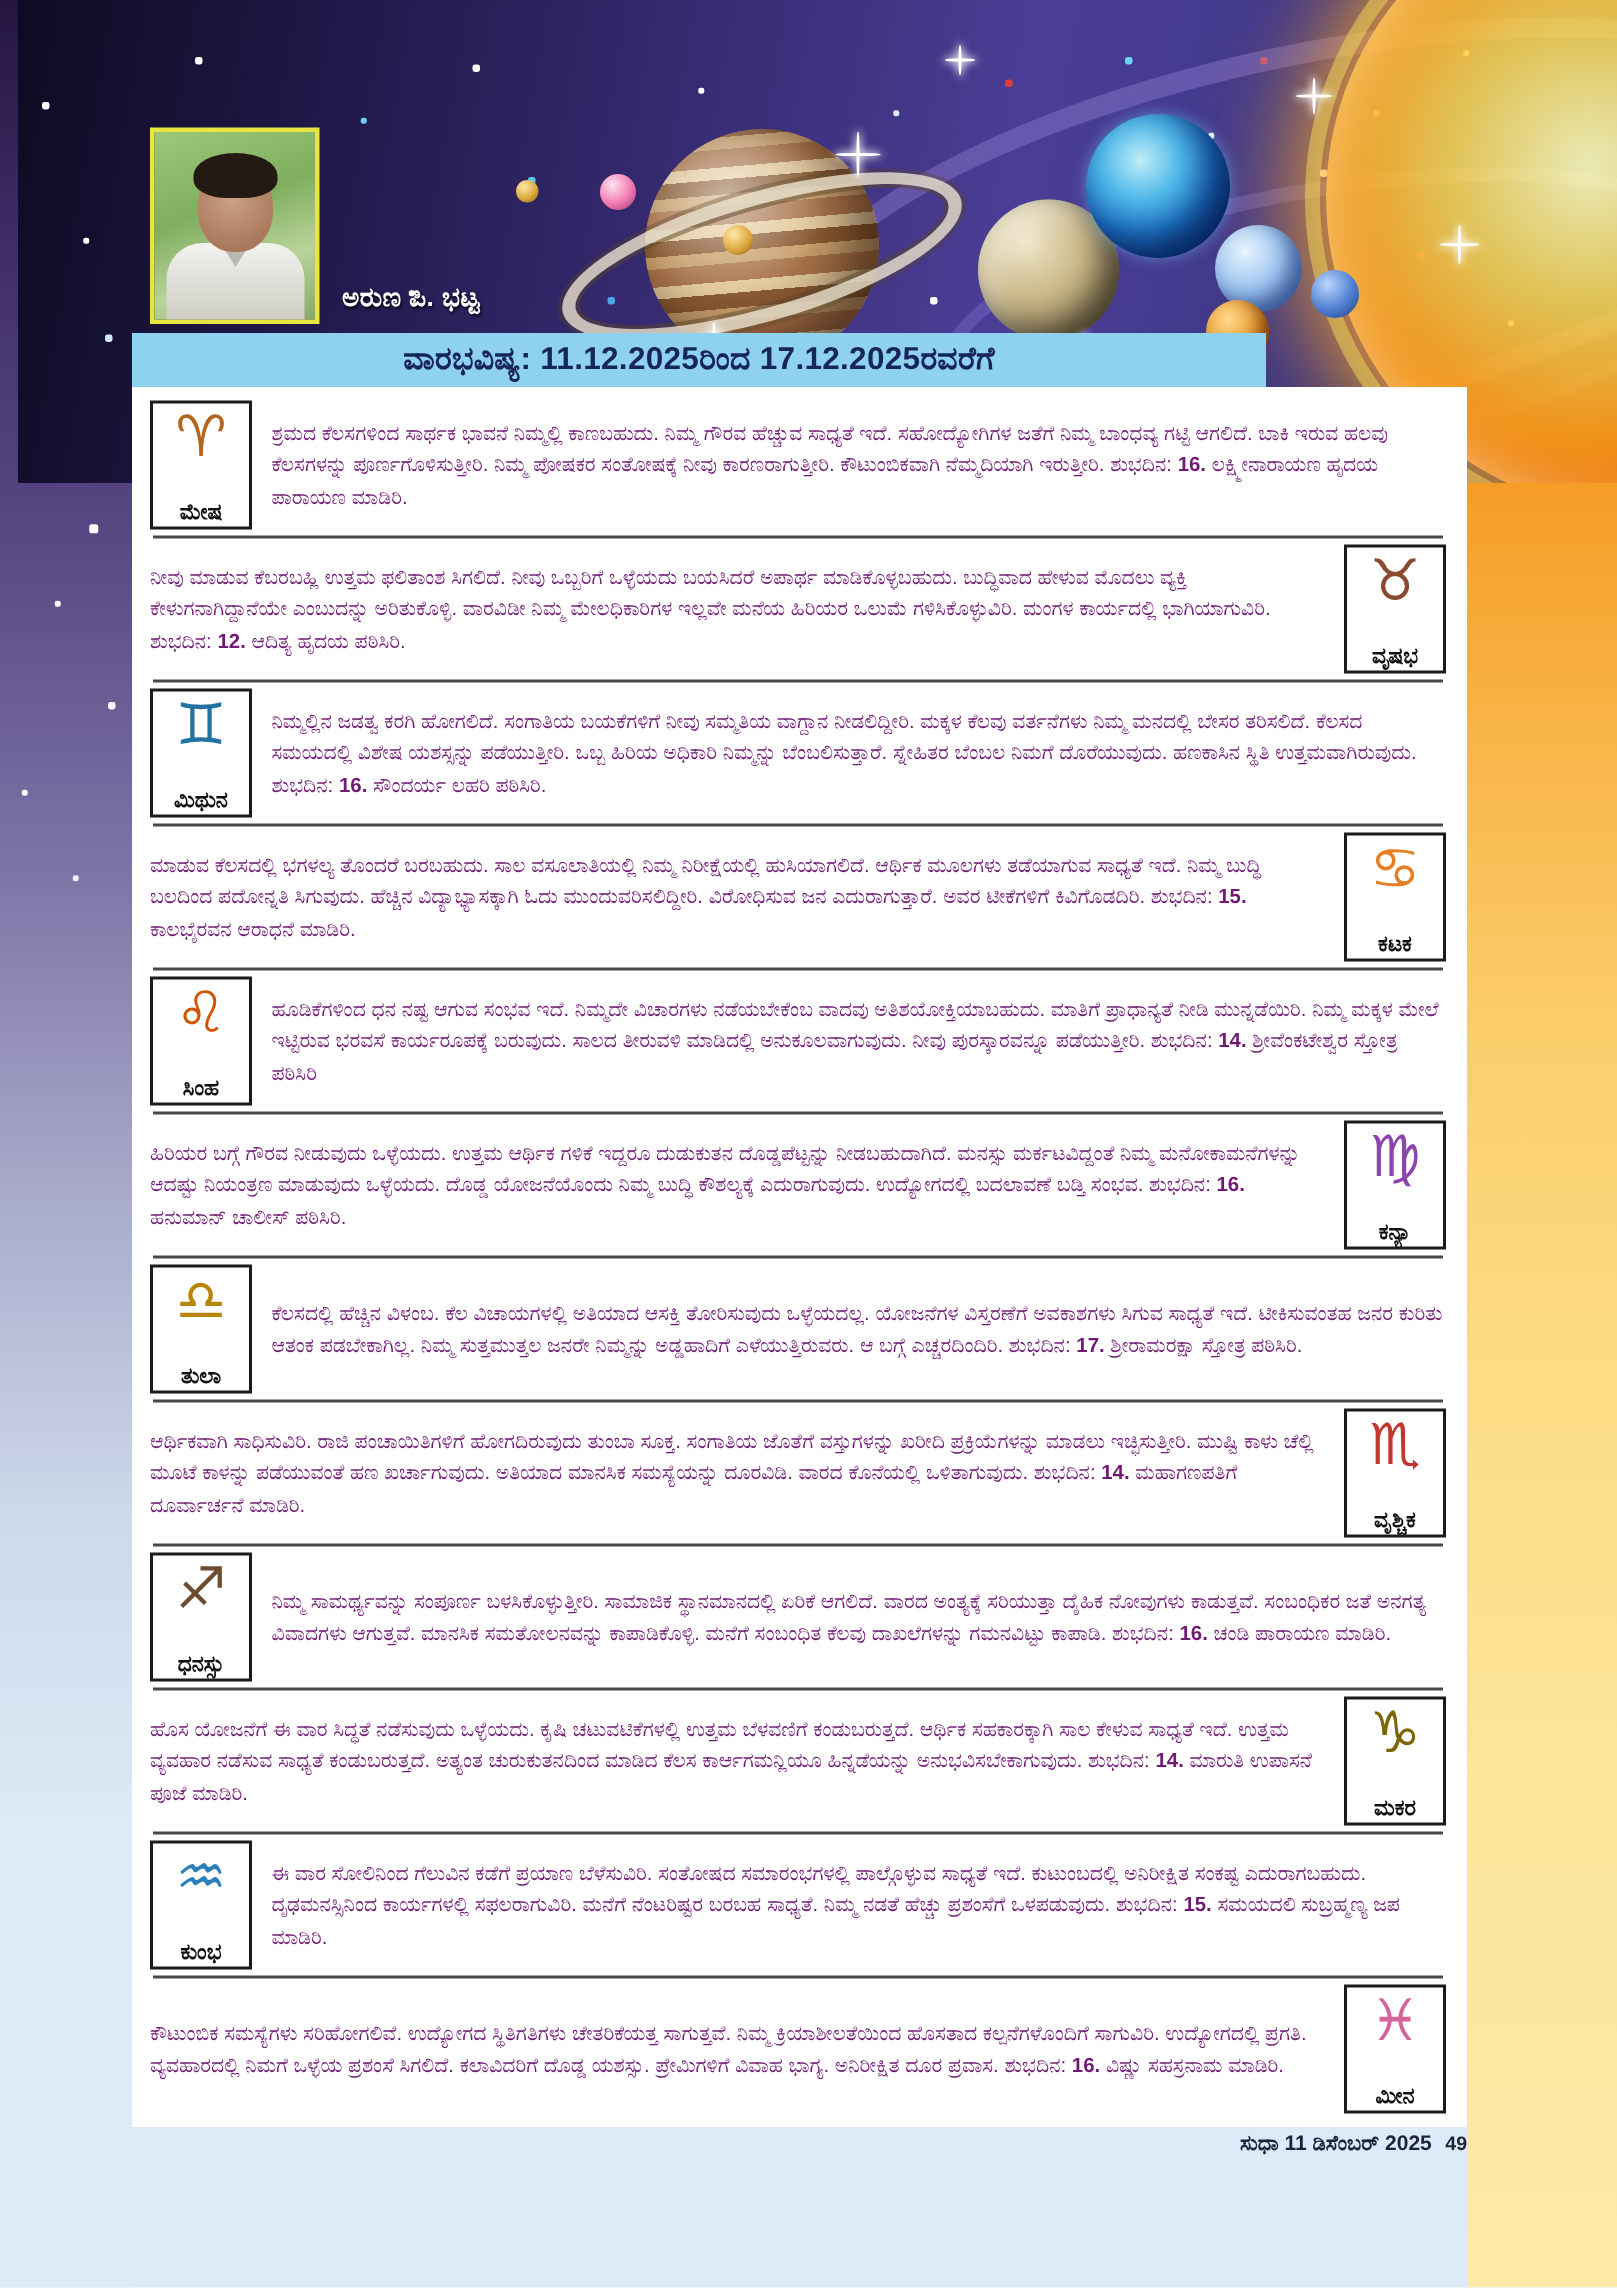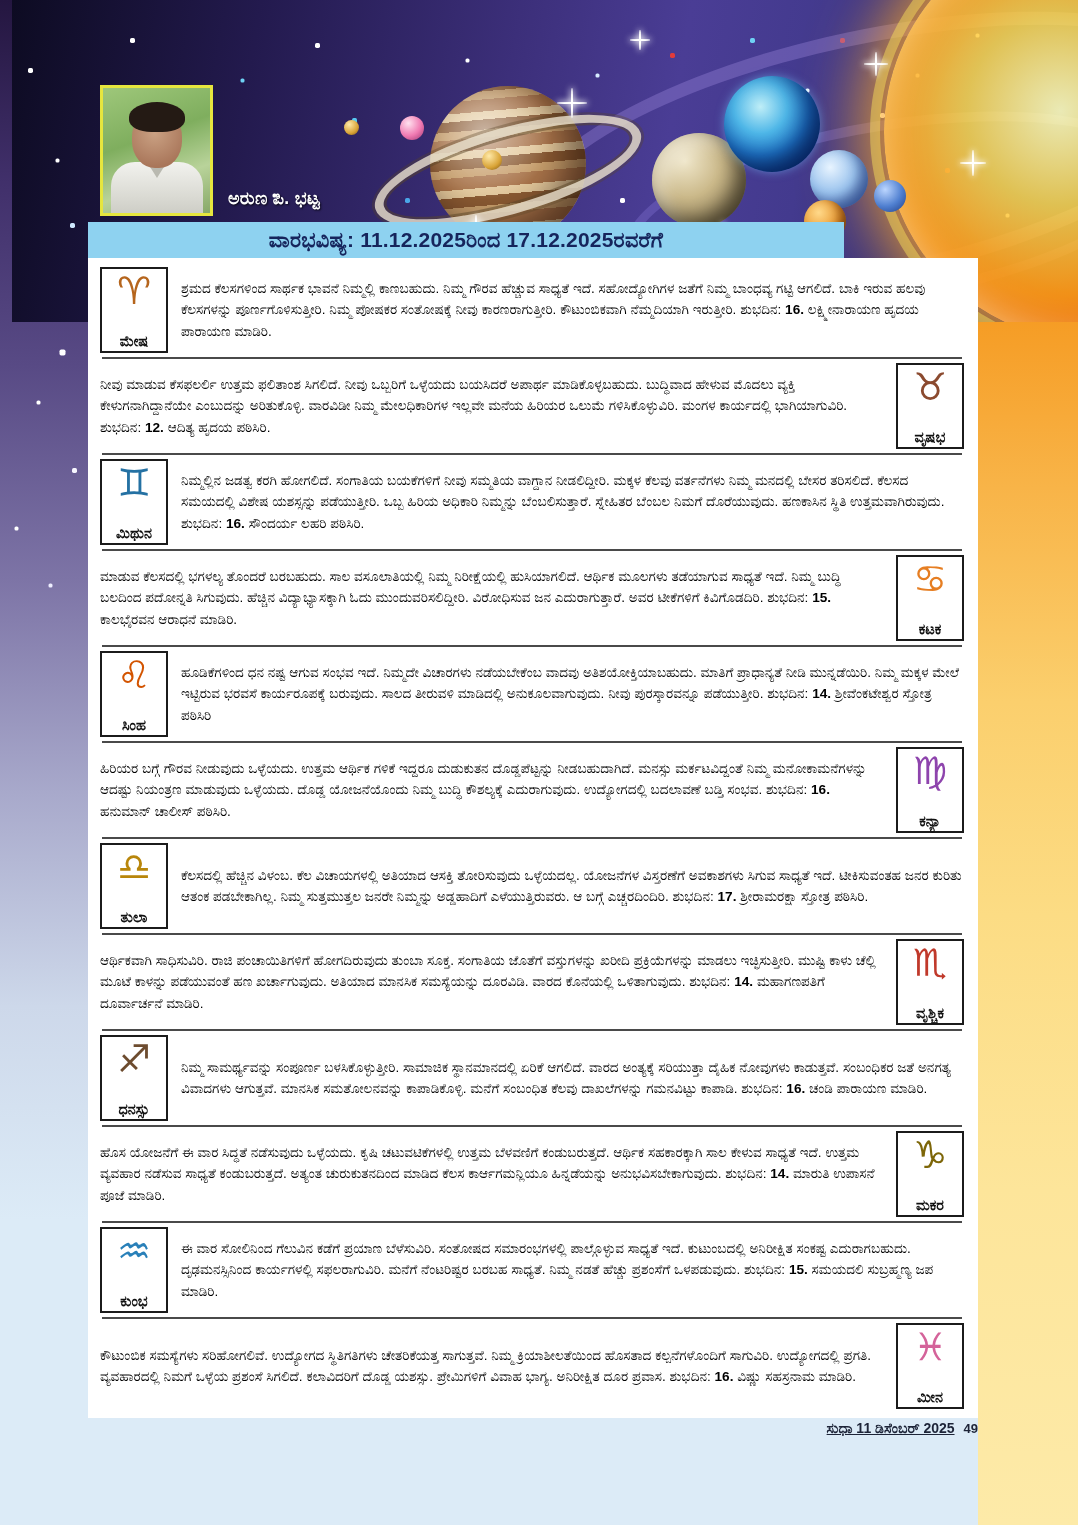--- a/index.html
+++ b/index.html
@@ -112,27 +112,27 @@
   .sep{border-top:2px solid #4a4a4a; margin:0 2px;}
   .sign-row{height:94px; display:flex; align-items:center; gap:13px;}
   .sign-row.side-right{flex-direction:row-reverse;}
   .sign-box{
     flex:0 0 68px; height:86px; border:2.5px solid #1b1b1b; background:#fff;
     display:flex; flex-direction:column; align-items:center; justify-content:space-between;
     padding:3px 2px 1px 2px;}
   .sign-symbol{font-family:"DejaVu Sans", sans-serif; font-size:38px; line-height:1;}
   .sign-name{font-size:14.5px; font-weight:bold; color:#111; white-space:nowrap;}
   .sign-text{
-    flex:1; font-size:13.6px; line-height:21.5px; color:#000000; text-align:left;}
+    flex:1; font-size:13.6px; line-height:21.5px; color:#701a75; text-align:left;}
   .sign-text .lucky-day{font-weight:bold;}
   
   .footer{
     position:absolute; top:1420px; right:100px; display:flex; align-items:baseline; gap:9px;
     color:#1d2438;}
-  .footer .mag{font-size:14px; font-weight:bold;text-decoration:underline;}
+  .footer .mag{font-size:14px; font-weight:bold;}
   .footer .pagenum{font-size:13px; font-weight:bold;}
 </style>
 </head>
 <body>
 
 <div class="band-left">
     <div class="dots"></div>
   </div>
 <div class="band-right"></div>
 
@@ -183,21 +183,21 @@
       <span class="remedy">ಲಕ್ಷ್ಮೀನಾರಾಯಣ ಹೃದಯ ಪಾರಾಯಣ ಮಾಡಿರಿ.</span>
     </p>
   </section>
     <div class="sep"></div>
     <section class="sign-row side-right">
     <div class="sign-box">
       <span class="sign-symbol" style="color: rgb(139, 74, 47);">♉</span>
       <span class="sign-name">ವೃಷಭ</span>
     </div>
     <p class="sign-text">
-      <span class="t">ನೀವು ಮಾಡುವ ಕೆಸಫಲರ್ಲಿ ಉತ್ತಮ ಫಲಿತಾಂಶ ಸಿಗಲಿದೆ. ನೀವು ಒಬ್ಬರಿಗೆ ಒಳ್ಳೆಯದು ಬಯಸಿದರೆ ಅಪಾರ್ಥ ಮಾಡಿಕೊಳ್ಳಬಹುದು. ಬುದ್ಧಿವಾದ ಹೇಳುವ ಮೊದಲು ವ್ಯಕ್ತಿ ಕೇಳುಗನಾಗಿದ್ದಾನೆಯೇ ಎಂಬುದನ್ನು ಅರಿತುಕೊಳ್ಳಿ. ವಾರವಿಡೀ ನಿಮ್ಮ ಮೇಲಧಿಕಾರಿಗಳ ಇಲ್ಲವೇ ಮನೆಯ ಹಿರಿಯರ ಒಲುಮೆ ಗಳಿಸಿಕೊಳ್ಳುವಿರಿ. ಮಂಗಳ ಕಾರ್ಯದಲ್ಲಿ ಭಾಗಿಯಾಗುವಿರಿ.</span>
+      <span class="t">ನೀವು ಮಾಡುವ ಕೆಬರಬಹ್ಲಿ ಉತ್ತಮ ಫಲಿತಾಂಶ ಸಿಗಲಿದೆ. ನೀವು ಒಬ್ಬರಿಗೆ ಒಳ್ಳೆಯದು ಬಯಸಿದರೆ ಅಪಾರ್ಥ ಮಾಡಿಕೊಳ್ಳಬಹುದು. ಬುದ್ಧಿವಾದ ಹೇಳುವ ಮೊದಲು ವ್ಯಕ್ತಿ ಕೇಳುಗನಾಗಿದ್ದಾನೆಯೇ ಎಂಬುದನ್ನು ಅರಿತುಕೊಳ್ಳಿ. ವಾರವಿಡೀ ನಿಮ್ಮ ಮೇಲಧಿಕಾರಿಗಳ ಇಲ್ಲವೇ ಮನೆಯ ಹಿರಿಯರ ಒಲುಮೆ ಗಳಿಸಿಕೊಳ್ಳುವಿರಿ. ಮಂಗಳ ಕಾರ್ಯದಲ್ಲಿ ಭಾಗಿಯಾಗುವಿರಿ.</span>
       <span class="lucky-label">ಶುಭದಿನ:</span>
       <b class="lucky-day">12.</b>
       <span class="remedy">ಆದಿತ್ಯ ಹೃದಯ ಪಠಿಸಿರಿ.</span>
     </p>
   </section>
     <div class="sep"></div>
     <section class="sign-row side-left">
     <div class="sign-box">
       <span class="sign-symbol" style="color: rgb(36, 113, 163);">♊</span>
       <span class="sign-name">ಮಿಥುನ</span>

